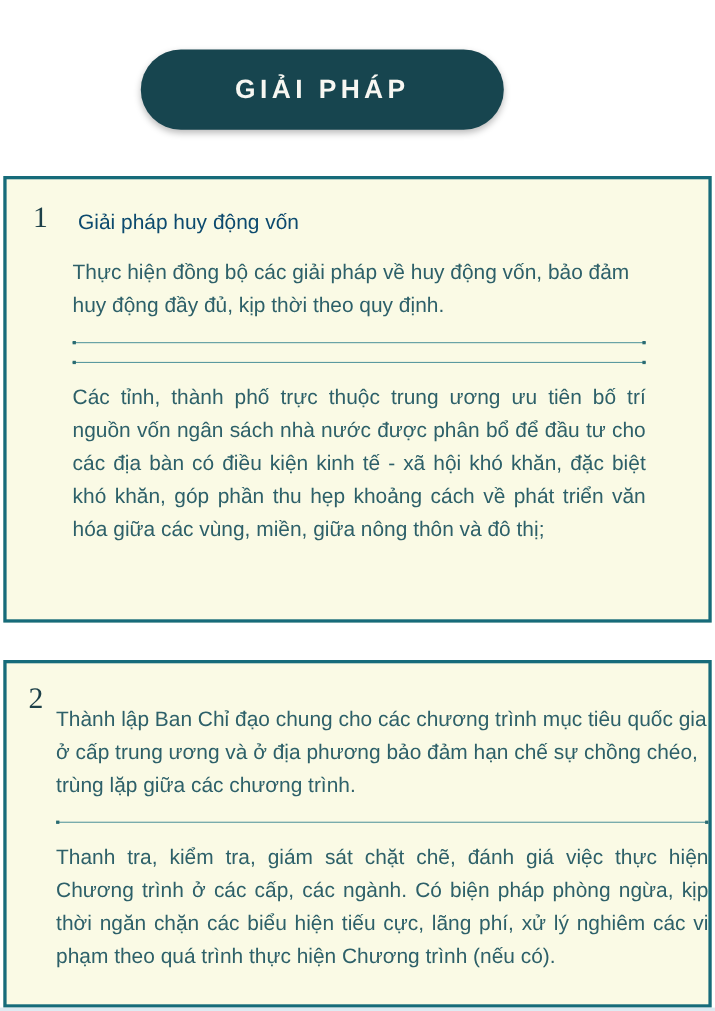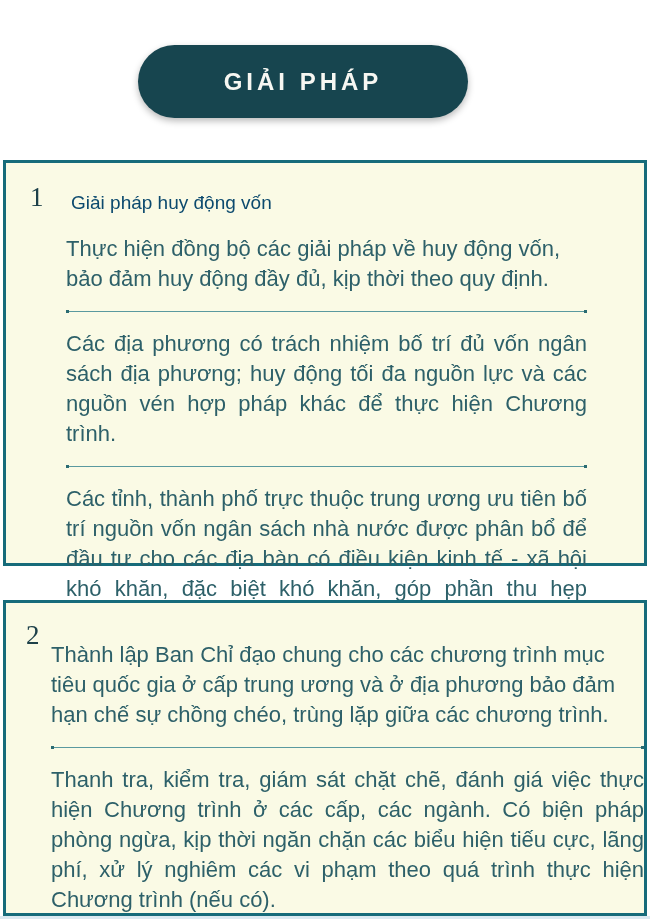--- a/index.html
+++ b/index.html
@@ -5,21 +5,21 @@
   html, body { margin:0; padding:0; }
   body {
     width:650px; height:919px;
     background:#ffffff;
     font-family:"Liberation Sans", sans-serif;
     position:relative;
     overflow:hidden;
   }
   .title-pill {
     position:absolute;
-    left:138px; top:45px;
+    left:128px; top:45px;
     width:330px; height:73px;
     background:#17454f;
     border-radius:40px;
     display:flex; align-items:center; justify-content:center;
     color:#f7f7f2;
     font-size:24px; font-weight:bold; letter-spacing:4px;
     box-shadow:0 3px 7px rgba(0,0,0,0.28);
   }
   .box {
     position:absolute;
@@ -45,21 +45,21 @@
   .box-1 .num { left:24px; top:21px; }
   .box-2 .num { left:20px; top:19px; }
 
   .heading {
     font-size:19px;
     color:#0c4a6e;
     line-height:30px;
   }
 
   .para {
-    font-size:22px;
+    font-size:19px;
     color:#2d6069;
     line-height:30px;
     margin-top:14px;
     margin-bottom:14px;
   }
   .box-1 .para, .box-1 .divider { margin-left:60px; margin-right:57px; }
   .box-2 .para, .box-2 .divider { margin-left:45px; }
   .box-1 .para-0 { margin-top:16px; }
   .justify { text-align:justify; }
 
@@ -94,21 +94,20 @@
   <span>GIẢI PHÁP</span>
 </div>
 
 <div class="box box-1">
   <div class="head">
     <span class="num">1</span>
     <div class="heading">Giải pháp huy động vốn</div>
   </div>
   <div class="para para-0">Thực hiện đồng bộ các giải pháp về huy động vốn, bảo đảm huy động đầy đủ, kịp thời theo quy định.</div>
   <div class="divider"></div>
-  <div class="para justify">Các địa phương có trách nhiệm bố trí đủ vốn ngân sách địa phương; huy động tối đa nguồn lực và các nguồn vén hợp pháp khác để thực hiện Chương trình.</div>
   <div class="divider"></div>
   <div class="para justify">Các tỉnh, thành phố trực thuộc trung ương ưu tiên bố trí nguồn vốn ngân sách nhà nước được phân bổ để đầu tư cho các địa bàn có điều kiện kinh tế - xã hội khó khăn, đặc biệt khó khăn, góp phần thu hẹp khoảng cách về phát triển văn hóa giữa các vùng, miền, giữa nông thôn và đô thị;</div>
 </div>
 
 <div class="box box-2">
   <div class="head">
     <span class="num">2</span>
   </div>
   <div class="para para-0">Thành lập Ban Chỉ đạo chung cho các chương trình mục tiêu quốc gia ở cấp trung ương và ở địa phương bảo đảm hạn chế sự chồng chéo, trùng lặp giữa các chương trình.</div>
   <div class="divider"></div>

